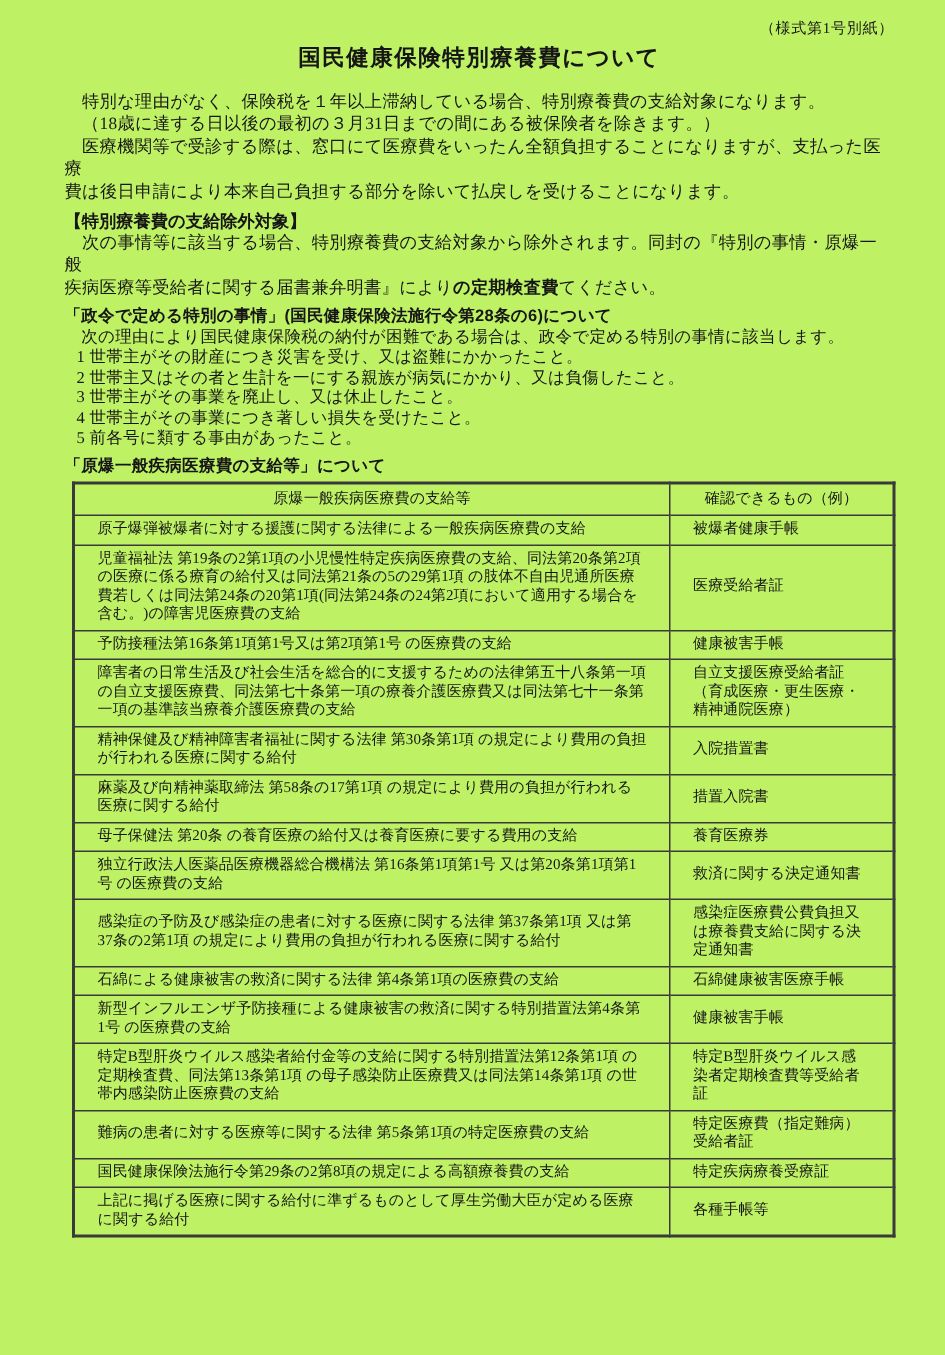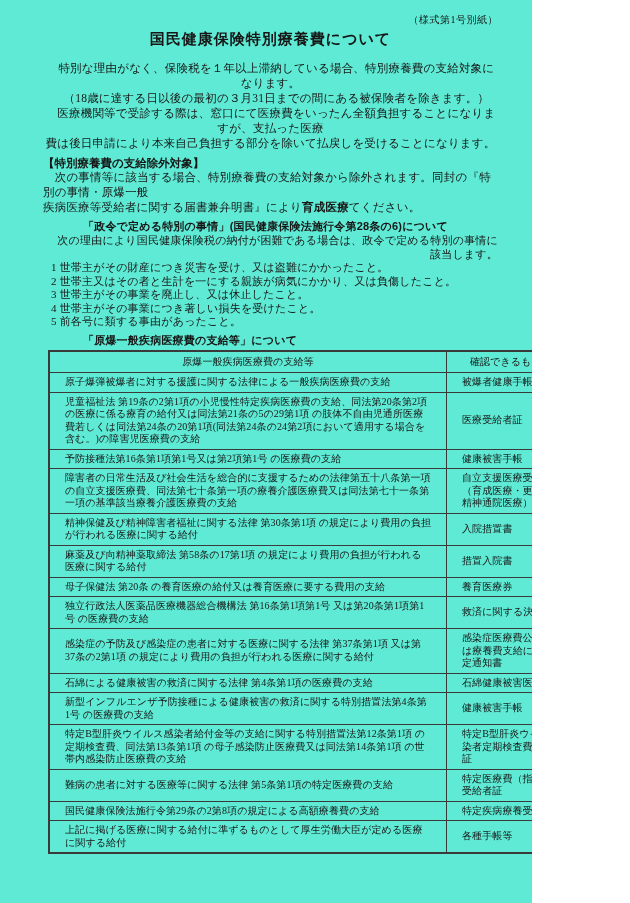--- a/index.html
+++ b/index.html
@@ -4,23 +4,23 @@
 <style>
   html,body{margin:0;padding:0;}
   body{
     width:630px;height:903px;background:#ffffff;
     font-family:"Liberation Serif","DejaVu Serif",serif;
     color:#161616;
     -webkit-font-smoothing:antialiased;
   }
   .page{
     box-sizing:border-box;
-    width:532px;height:903px;
+    width:630px;height:903px;
     padding:14px 34px 0 43px;
-    background:#5eead4;
+    background:#bef264;
     overflow:hidden;
   }
   .form-note{
     text-align:right;
     font-size:10px;line-height:12px;
     letter-spacing:.5px;
   }
   .doc-title{
     margin:3px 0 12px 0;
     text-align:center;
@@ -28,37 +28,36 @@
     font-weight:bold;
     font-size:15px;line-height:20px;
     letter-spacing:1px;
   }
   .para{
     margin:0;
     font-size:11.5px;line-height:15px;
     white-space:pre-line;
     letter-spacing:.2px;
   }
-  .intro{margin-top:8px;text-align:center;}
+  .intro{margin-top:8px;}
   .h-bracket{
     margin-top:6px;
     font-family:"Liberation Sans","DejaVu Sans",sans-serif;
     font-weight:bold;
     font-size:11.5px;line-height:13px;
   }
   .h-sans{
     margin-top:4px;
     font-family:"Liberation Sans","DejaVu Sans",sans-serif;
     font-weight:bold;
     font-size:11px;line-height:14px;
     letter-spacing:.2px;
-    margin-left:40px;
   }
   .special-intro{
-    font-size:11px;line-height:14px;text-align:right;
+    font-size:11px;line-height:14px;
   }
   .num-list{margin:0;padding:0;list-style:none;}
   .num-item{
     font-size:11px;line-height:13.5px;
     padding-left:8px;
     letter-spacing:.2px;
   }
   .bold-inline{font-weight:bold;}
   table.benefits{
     margin:3px 0 0 5px;
@@ -93,21 +92,21 @@
 
   <h1 class="doc-title">国民健康保険特別療養費について</h1>
 
   <p class="para intro">　特別な理由がなく、保険税を１年以上滞納している場合、特別療養費の支給対象になります。
 　（18歳に達する日以後の最初の３月31日までの間にある被保険者を除きます。）
 　医療機関等で受診する際は、窓口にて医療費をいったん全額負担することになりますが、支払った医療
 費は後日申請により本来自己負担する部分を除いて払戻しを受けることになります。</p>
 
   <div class="h-bracket">【特別療養費の支給除外対象】</div>
   <p class="para"><span>　次の事情等に該当する場合、特別療養費の支給対象から除外されます。同封の『特別の事情・原爆一般
-疾病医療等受給者に関する届書兼弁明書』により</span><span class="bold-inline">育成医療</span><span>てください。</span></p>
+疾病医療等受給者に関する届書兼弁明書』により</span><span class="bold-inline">の定期検査費</span><span>てください。</span></p>
 
   <div class="h-sans">「政令で定める特別の事情」(国民健康保険法施行令第28条の6)について</div>
   <p class="para special-intro">　次の理由により国民健康保険税の納付が困難である場合は、政令で定める特別の事情に該当します。</p>
   <ol class="num-list">
     <li class="num-item">1 世帯主がその財産につき災害を受け、又は盗難にかかったこと。</li>
     <li class="num-item">2 世帯主又はその者と生計を一にする親族が病気にかかり、又は負傷したこと。</li>
     <li class="num-item">3 世帯主がその事業を廃止し、又は休止したこと。</li>
     <li class="num-item">4 世帯主がその事業につき著しい損失を受けたこと。</li>
     <li class="num-item">5 前各号に類する事由があったこと。</li>
   </ol>

